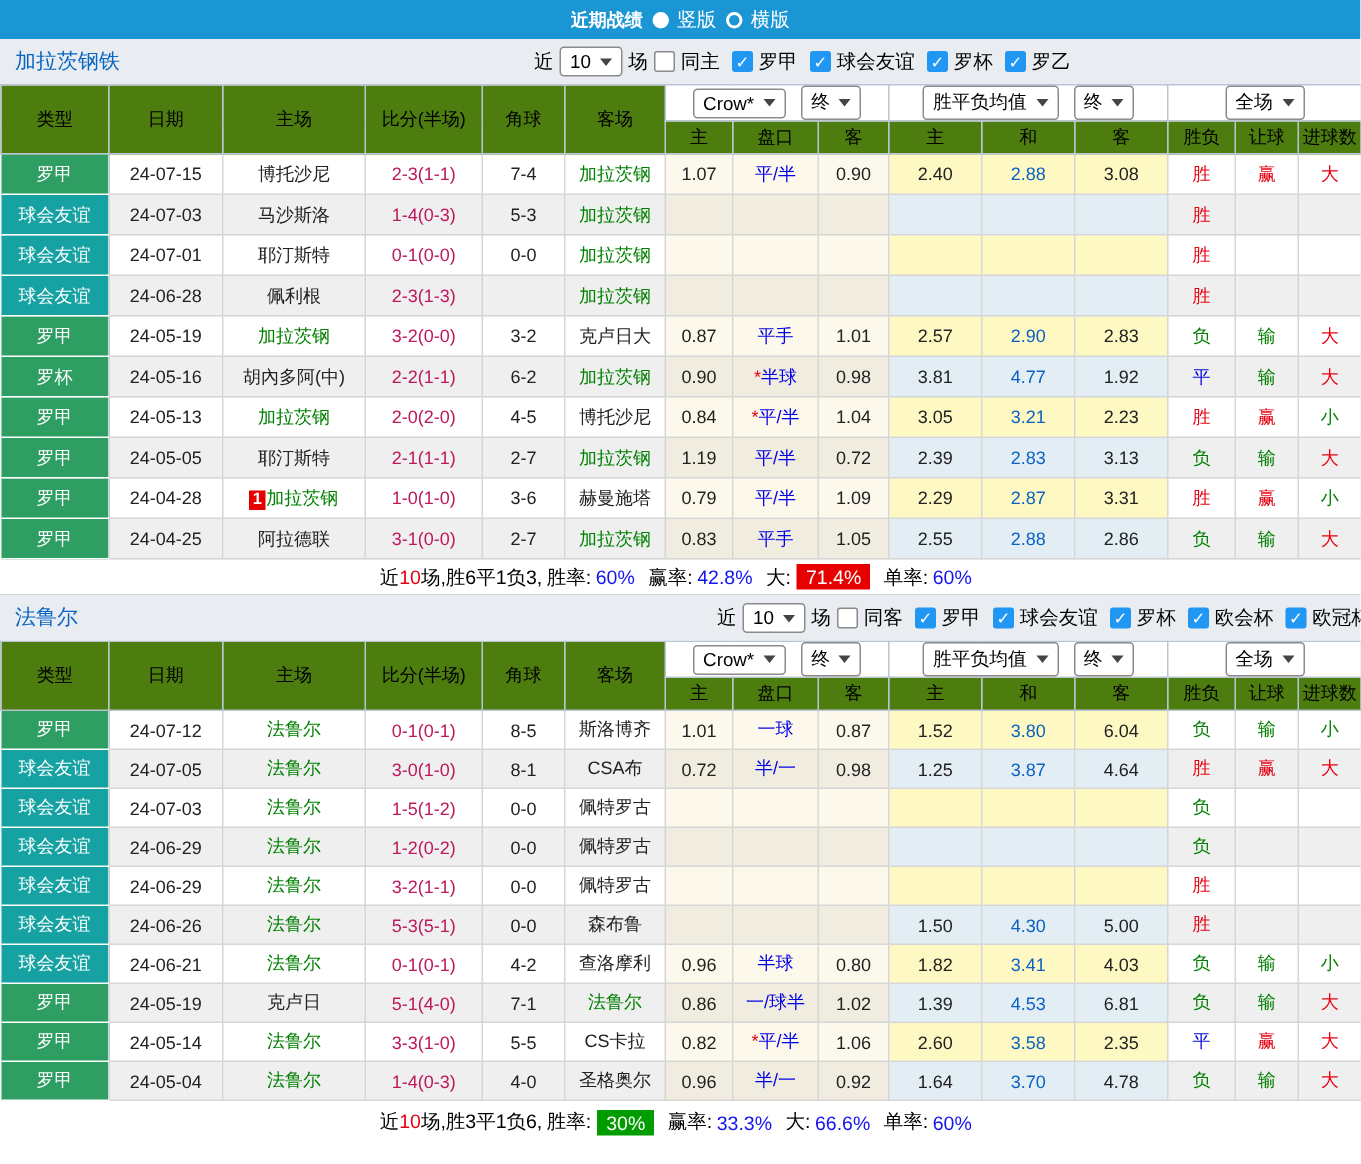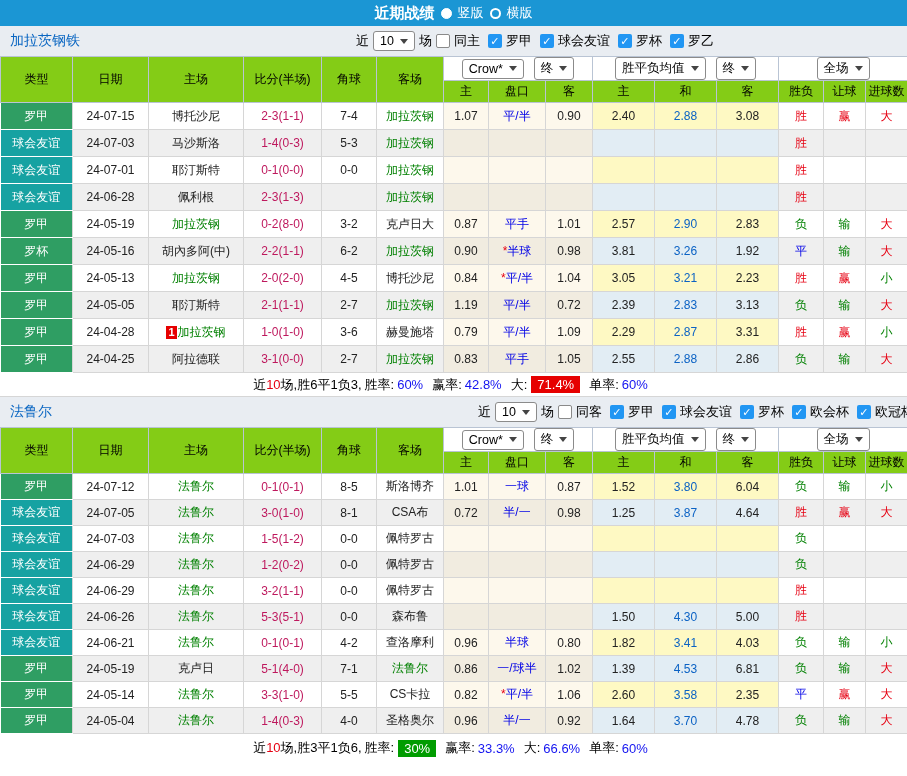--- a/index.html
+++ b/index.html
@@ -1,21 +1,21 @@
 <!DOCTYPE html>
 <html><head>
 <meta charset="utf-8">
 <style>
   * { box-sizing: border-box; margin: 0; padding: 0; }
   html,body { width: 907px; height: 776px; overflow: hidden; background: #fff;
     font-family: "Liberation Sans","DejaVu Sans",sans-serif; }
   
   .topbar { height: 26px; background: #1b96d4; display: flex; align-items: center;
     justify-content: center; gap: 6px; color: #fff; }
-  .topbar .title { font-size: 15px; font-weight: bold; }
+  .topbar .title { font-size: 12px; font-weight: bold; }
   .radio { width: 11px; height: 11px; border-radius: 50%; display: inline-block; vertical-align: -1px; }
   .radio.on  { background: #fff; border: 1px solid #fff; }
   .radio.off { background: transparent; border: 2px solid #fff; }
   .topbar .rlabel { font-size: 13px; }
   
   .band { position: relative; height: 30px; background: #e9edf2; display: flex; align-items: center; }
   .band .team { color: #0a66c2; font-weight: normal; font-size: 14px; margin-left: 10px; }
   .controls { position: absolute; top: 0; height: 100%; display: flex; align-items: center;
     gap: 4px; font-size: 13px; color: #000; white-space: nowrap; }
   .sec0 .controls { left: 356px; }
@@ -27,21 +27,21 @@
   .caret { width: 0; height: 0; border-left: 4px solid transparent;
     border-right: 4px solid transparent; border-top: 5px solid #444; display: inline-block; }
   
   .cb { width: 14px; height: 14px; display: inline-flex; align-items: center; justify-content: center;
     font-size: 11px; border-radius: 2px; }
   .cb.on  { background: #2196f3; color: #fff; }
   .cb.off { background: #fff; border: 1px solid #8a8a8a; }
   .cb-label { margin-right: 4px; }
   
   table { border-collapse: collapse; table-layout: fixed; width: 907px; font-size: 12px; }
-  th { background: #84cc16; font-weight: normal; color: #000; border: 1px solid #b9c4d4;
+  th { background: #4d7c0f; font-weight: normal; color: #000; border: 1px solid #b9c4d4;
     height: 22px; text-align: center; }
   th.selrow { background: #fff; }
   .selcell { display: flex; align-items: center; justify-content: center; gap: 10px; }
   td { border: 1px solid #d6d6d6; text-align: center; color: #222; height: 27px; padding: 0; }
   .sec1 td { height: 26px; }
   tbody tr:nth-child(even) td { background: #efefef; }
   td.type { color: #fff; border-bottom: 1px solid #fff; border-left: none; }
   td.crow { background: #fdf8ec; }
   tbody tr:nth-child(even) td.crow { background: #f1ece0; }
   td.avg { background: #fef9c3; }
@@ -233,21 +233,21 @@
           <td class="avg avg-draw"></td>
           <td class="avg"></td>
           <td class="res" style="color: rgb(230, 0, 18);">胜</td>
           <td class="res"></td>
           <td class="res"></td>
         </tr>
         <tr>
           <td class="type" style="background: rgb(47, 158, 99);">罗甲</td>
           <td class="date">24-05-19</td>
           <td class="home"><span class="team-hl">加拉茨钢</span></td>
-          <td class="score">0-2(8-0)</td>
+          <td class="score">3-2(0-0)</td>
           <td class="corner">3-2</td>
           <td class="away"><span>克卢日大</span></td>
           <td class="crow">0.87</td>
           <td class="crow handicap">平手</td>
           <td class="crow">1.01</td>
           <td class="avg">2.57</td>
           <td class="avg avg-draw">2.90</td>
           <td class="avg">2.83</td>
           <td class="res" style="color: rgb(0, 128, 0);">负</td>
           <td class="res" style="color: rgb(0, 128, 0);">输</td>
@@ -257,21 +257,21 @@
           <td class="type" style="background: rgb(47, 158, 99);">罗杯</td>
           <td class="date">24-05-16</td>
           <td class="home"><span>胡內多阿(中)</span></td>
           <td class="score">2-2(1-1)</td>
           <td class="corner">6-2</td>
           <td class="away"><span class="team-hl">加拉茨钢</span></td>
           <td class="crow">0.90</td>
           <td class="crow handicap"><span class="star">*</span>半球</td>
           <td class="crow">0.98</td>
           <td class="avg">3.81</td>
-          <td class="avg avg-draw">3.26</td>
+          <td class="avg avg-draw">4.77</td>
           <td class="avg">1.92</td>
           <td class="res" style="color: rgb(0, 0, 230);">平</td>
           <td class="res" style="color: rgb(0, 128, 0);">输</td>
           <td class="res" style="color: rgb(230, 0, 18);">大</td>
         </tr>
         <tr>
           <td class="type" style="background: rgb(47, 158, 99);">罗甲</td>
           <td class="date">24-05-13</td>
           <td class="home"><span class="team-hl">加拉茨钢</span></td>
           <td class="score">2-0(2-0)</td>

